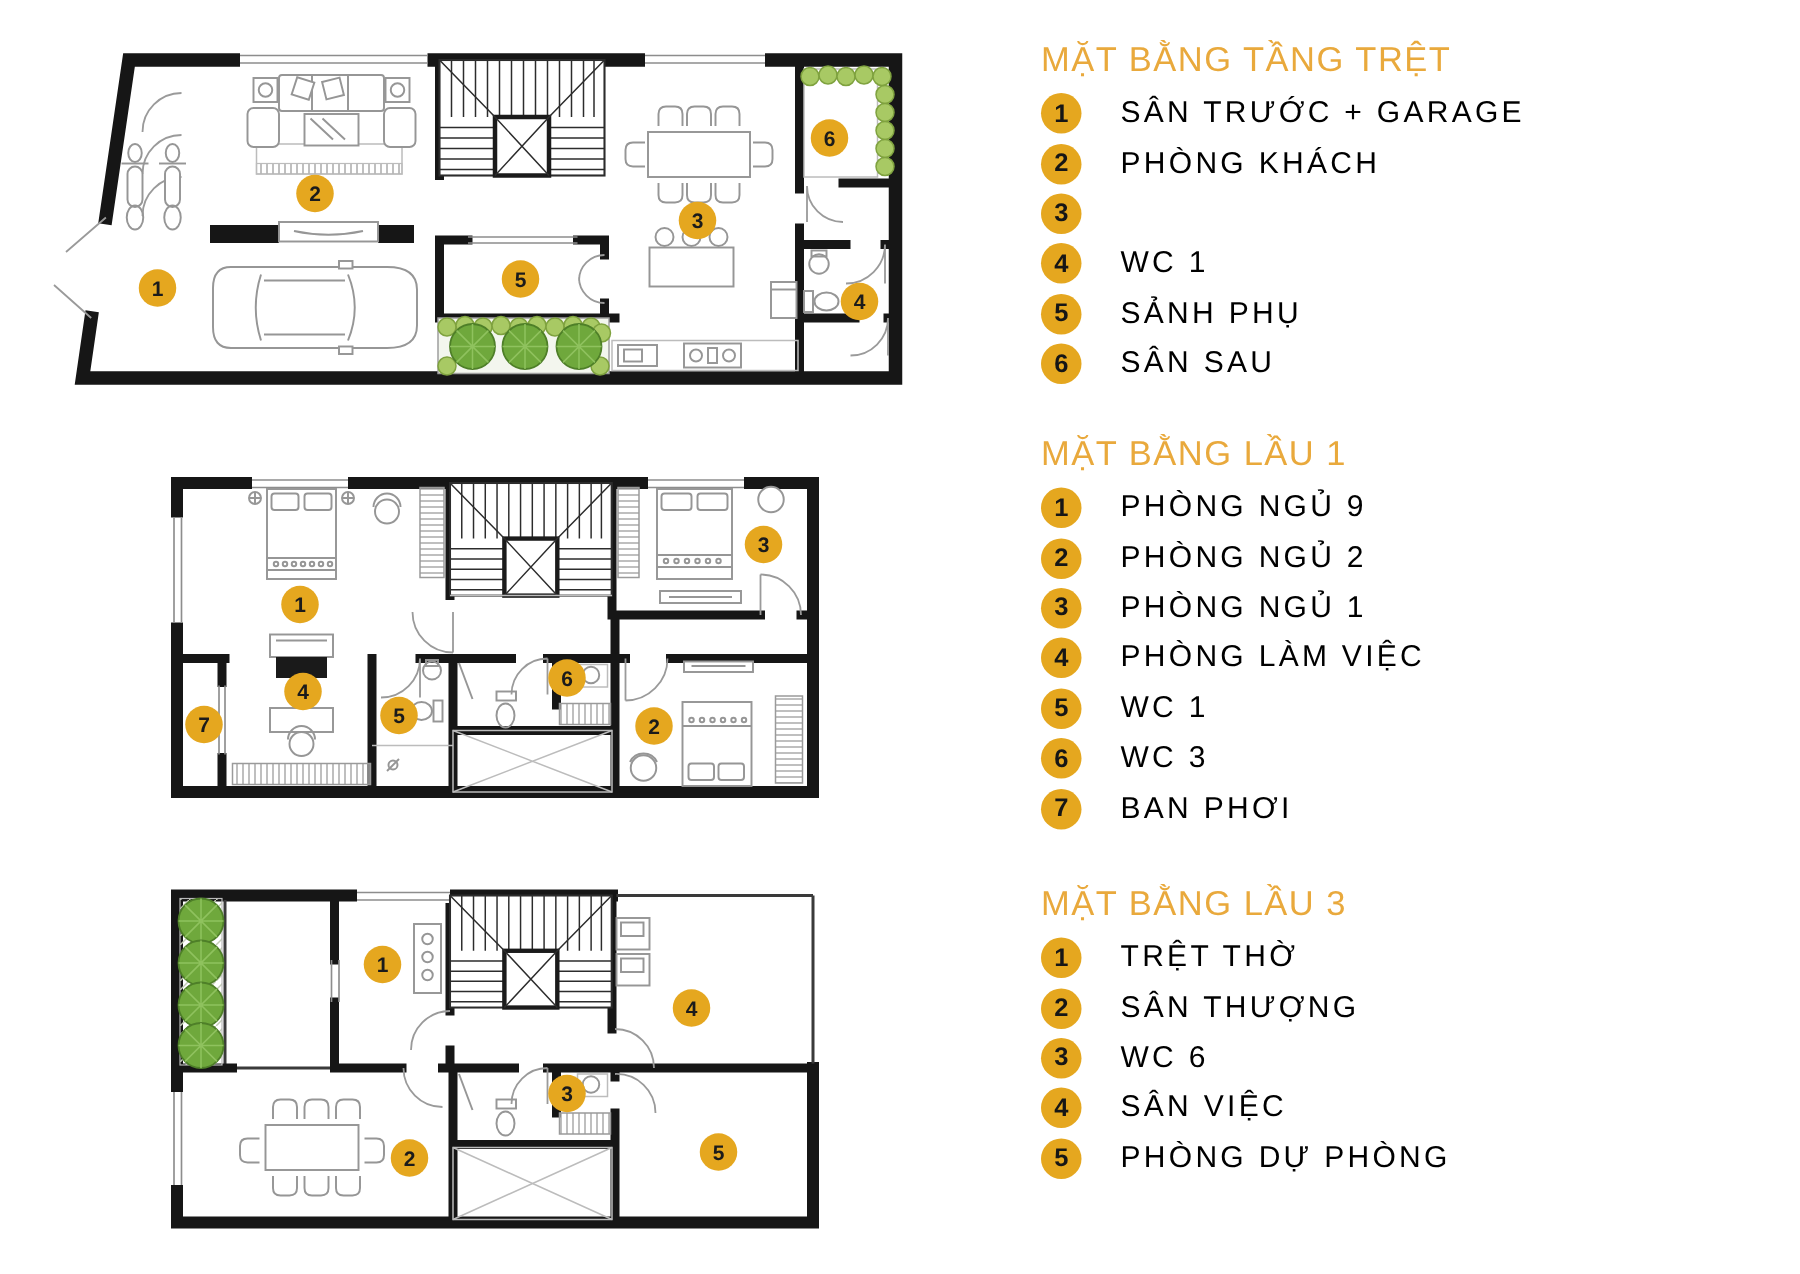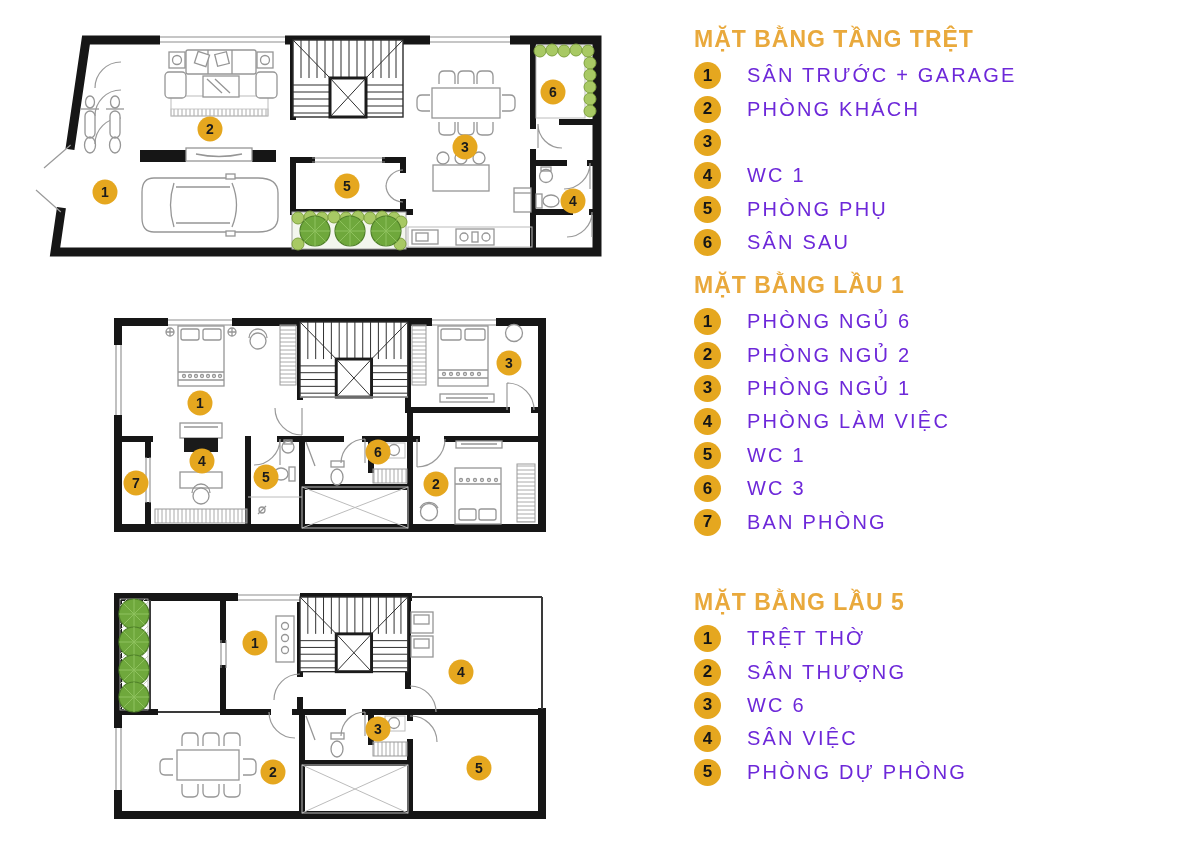--- a/index.html
+++ b/index.html
@@ -22,27 +22,27 @@
   .sthick{stroke:#1b1b1b;stroke-width:3;fill:none}
   .black{fill:#1a1a1a;stroke:none}
   .treeball{fill:#6FA83C;stroke:#4E7F28;stroke-width:1.2}
   .treeray{stroke:#8FC25E;stroke-width:1;fill:none}
   .bushball{fill:#A8C964;stroke:#7FA23F;stroke-width:1}
   .planterbg{fill:#f3f6ee;stroke:#9f9f9f;stroke-width:1}
   .pb circle{fill:var(--badge,#E5A71F)}
   .pb text{font-size:14px;font-weight:bold;fill:#1b1b1b;text-anchor:middle;dominant-baseline:central}
   
   .legend{position:absolute;left:694px;width:420px}
-  .legend h2{margin:0 0 7px 0;font-size:23px;line-height:26px;font-weight:bold;
+  .legend h2{margin:0 0 7px 0;font-size:23px;line-height:26px;font-weight:normal;
              color:var(--gold,#E9A93C);letter-spacing:1px;white-space:nowrap}
   .lrow{display:flex;align-items:center;height:33.4px}
   .lbadge{width:27px;height:27px;border-radius:50%;background:var(--badge,#E5A71F);
           color:#161616;font-weight:bold;font-size:17px;display:flex;
           align-items:center;justify-content:center;flex:0 0 27px}
-  .llabel{margin-left:26px;font-size:20px;letter-spacing:2.2px;color:#6d28d9;white-space:nowrap}
+  .llabel{margin-left:26px;font-size:20px;letter-spacing:2.2px;color:#000000;white-space:nowrap}
 </style>
 </head>
 <body>
 
 <div class="canvas">
 
 <svg width="1200" height="849" viewBox="0 0 1200 849" style="position:absolute;left:0;top:0">
   <defs>
     <pattern id="hv" width="4" height="8" patternUnits="userSpaceOnUse">
       <line x1="2" y1="0" x2="2" y2="8" stroke="#aaaaaa" stroke-width="1"></line>
@@ -473,33 +473,33 @@
     </div>
     <div class="lrow">
       <span class="lbadge">3</span>
     </div>
     <div class="lrow">
       <span class="lbadge">4</span>
       <span class="llabel">WC 1</span>
     </div>
     <div class="lrow">
       <span class="lbadge">5</span>
-      <span class="llabel">PHÒNG PHỤ</span>
+      <span class="llabel">SẢNH PHỤ</span>
     </div>
     <div class="lrow">
       <span class="lbadge">6</span>
       <span class="llabel">SÂN SAU</span>
     </div>
   </section>
 
-  <section class="legend" style="top:272px">
+  <section class="legend" style="top:289px">
     <h2>MẶT BẰNG LẦU 1</h2>
     <div class="lrow">
       <span class="lbadge">1</span>
-      <span class="llabel">PHÒNG NGỦ 6</span>
+      <span class="llabel">PHÒNG NGỦ 9</span>
     </div>
     <div class="lrow">
       <span class="lbadge">2</span>
       <span class="llabel">PHÒNG NGỦ 2</span>
     </div>
     <div class="lrow">
       <span class="lbadge">3</span>
       <span class="llabel">PHÒNG NGỦ 1</span>
     </div>
     <div class="lrow">
@@ -509,26 +509,26 @@
     <div class="lrow">
       <span class="lbadge">5</span>
       <span class="llabel">WC 1</span>
     </div>
     <div class="lrow">
       <span class="lbadge">6</span>
       <span class="llabel">WC 3</span>
     </div>
     <div class="lrow">
       <span class="lbadge">7</span>
-      <span class="llabel">BAN PHÒNG</span>
+      <span class="llabel">BAN PHƠI</span>
     </div>
   </section>
 
   <section class="legend" style="top:589px">
-    <h2>MẶT BẰNG LẦU 5</h2>
+    <h2>MẶT BẰNG LẦU 3</h2>
     <div class="lrow">
       <span class="lbadge">1</span>
       <span class="llabel">TRỆT THỜ</span>
     </div>
     <div class="lrow">
       <span class="lbadge">2</span>
       <span class="llabel">SÂN THƯỢNG</span>
     </div>
     <div class="lrow">
       <span class="lbadge">3</span>

